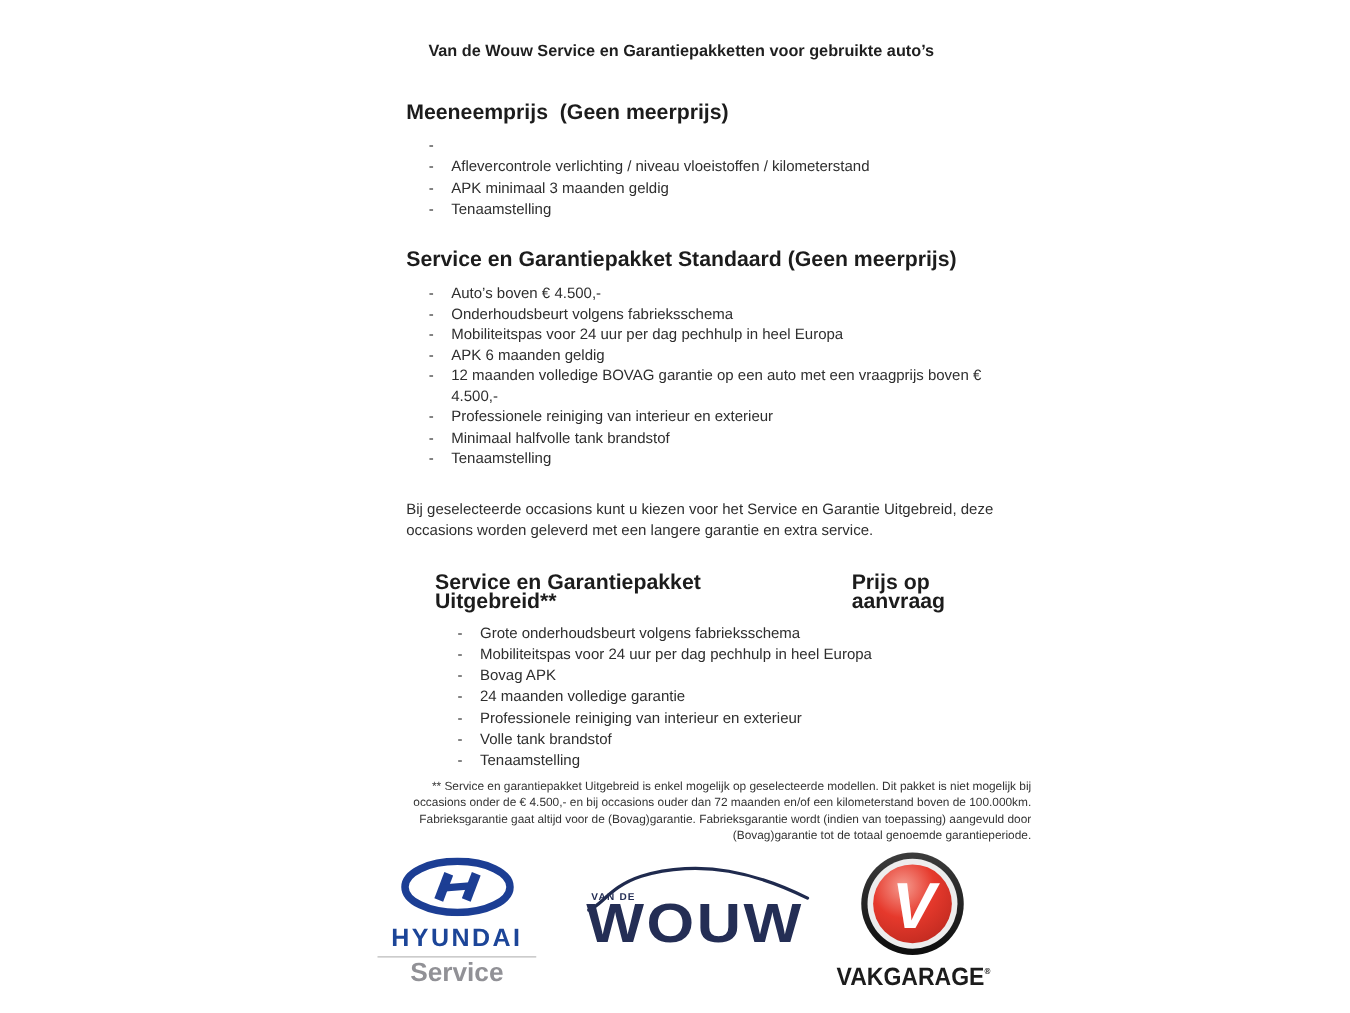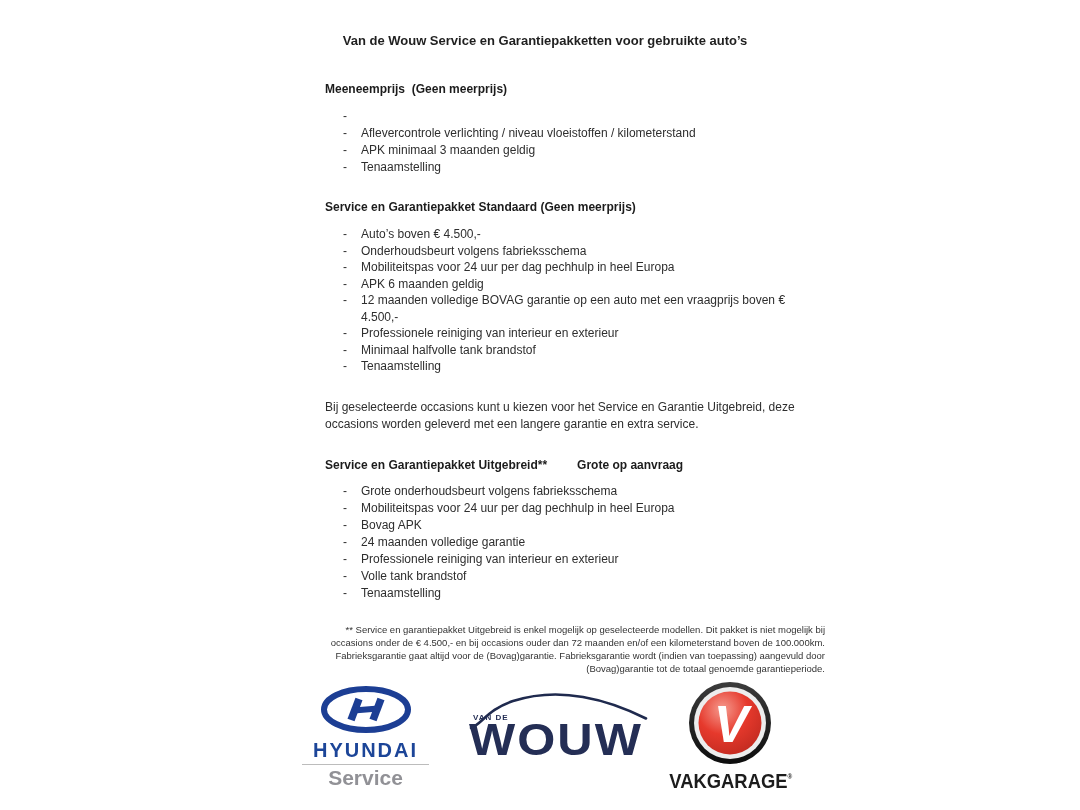--- a/index.html
+++ b/index.html
@@ -10,24 +10,24 @@
 
   .title {
     position:absolute; top:31px; left:0; width:440px;
     text-align:center; font-size:13px; font-weight:bold; color:#1f1f1f;
     line-height:20px; white-space:pre-wrap;
   }
 
   .sec { position:absolute; left:0; width:470px; }
   .sec-1 { top:82px; }
   .sec-2 { top:200px; }
-  .sec-3 { top:458px; }
+  .sec-3 { top:458px;margin-left:23px; }
 
   h2 {
-    font-size:12px; font-weight:bold; color:#1c1c1c;
+    font-size:17px; font-weight:bold; color:#1c1c1c;
     line-height:15px; white-space:pre-wrap;
   }
   .h2row { display:flex; align-items:baseline; }
   .h2row .price { margin-left:30px; }
 
   ul.bullets { list-style:none; margin-top:11px; }
   .sec-3 ul.bullets { margin-top:10px; }
   ul.bullets li { display:flex; font-size:12px; line-height:17px; }
   .sec-2 ul.bullets li { line-height:16.5px; }
   ul.bullets { padding-left:18px; }
@@ -140,21 +140,21 @@
           <span class="txt">Tenaamstelling</span>
         </li>
     </ul>
   </section>
 
   <p class="para">Bij geselecteerde occasions kunt u kiezen voor het Service en Garantie Uitgebreid, deze occasions worden geleverd met een langere garantie en extra service.</p>
 
   <section class="sec sec-3">
     <div class="h2row">
       <h2>Service en Garantiepakket Uitgebreid**</h2>
-      <h2 class="price">Grote op aanvraag</h2>
+      <h2 class="price">Prijs op aanvraag</h2>
     </div>
     <ul class="bullets">
       <li>
           <span class="dash">-</span>
           <span class="txt">Grote onderhoudsbeurt volgens fabrieksschema</span>
         </li>
       <li>
           <span class="dash">-</span>
           <span class="txt">Mobiliteitspas voor 24 uur per dag pechhulp in heel Europa</span>
         </li>

